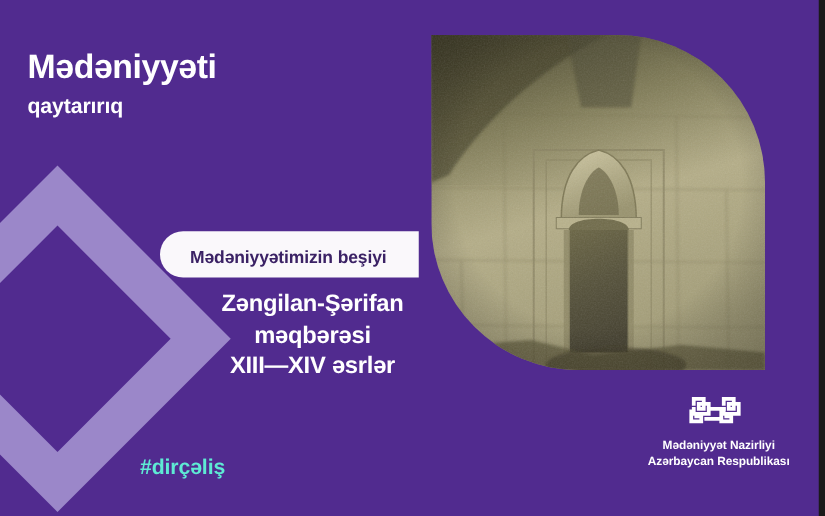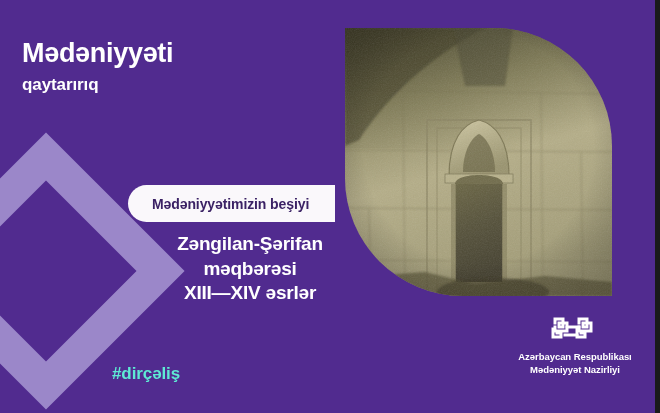--- a/index.html
+++ b/index.html
@@ -66,23 +66,22 @@
     z-index: 3;
   }
   .photo svg { display:block; width:100%; height:100%; }
 
   
   .pill {
     position: absolute;
     left: 128px;
     top: 185px;
     height: 37px;
-    padding: 0 26px 0 24px;
+    padding: 12px 26px 0 24px;
     display: flex;
-    align-items: center;
     background: #FAF8FB;
     border-radius: 19px 0 0 19px;
     z-index: 2;
     box-sizing: border-box;
   }
   .pill span {
     color: #3B2265;
     font-size: 14px;
     font-weight: bold;
     white-space: nowrap;
@@ -251,17 +250,17 @@
         <path d="M10,18 L10,10 L26,10 L26,26 L18,26 L18,18 L34,18 L34,34 L10,34 L10,26"></path>
         <path d="M6,30 L6,46 L22,46 L22,38 L14,38"></path>
 
         <path d="M58,18 L58,10 L74,10 L74,26 L66,26 L66,18 L82,18 L82,34 L58,34 L58,26"></path>
         <path d="M54,30 L54,46 L70,46 L70,38 L62,38"></path>
 
         <path d="M34,26 L58,26"></path>
         <path d="M30,42 L54,42"></path>
       </g>
     </svg>
+    <span class="lname">Mədəniyyət Nazirliyi</span>
     <span class="lname">Azərbaycan Respublikası</span>
-    <span class="lname">Mədəniyyət Nazirliyi</span>
   </div>
 
 </div>
 
 </body></html>

